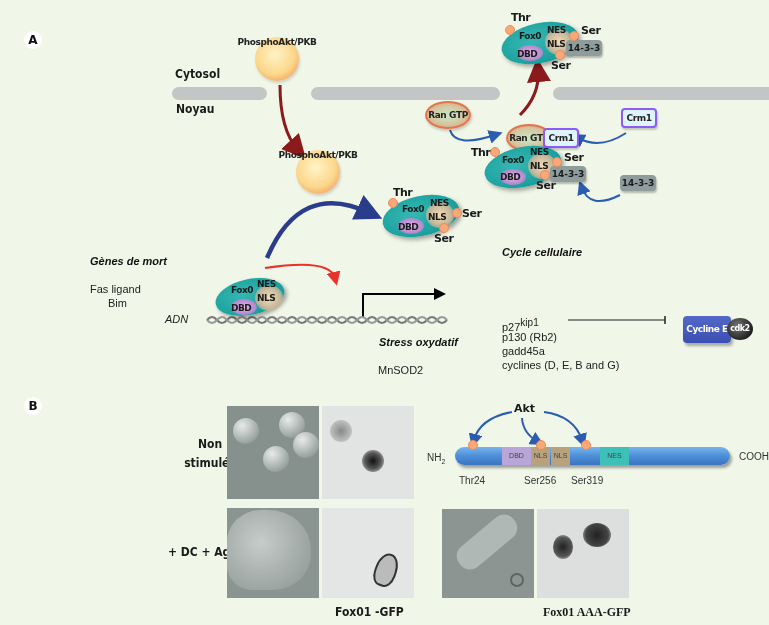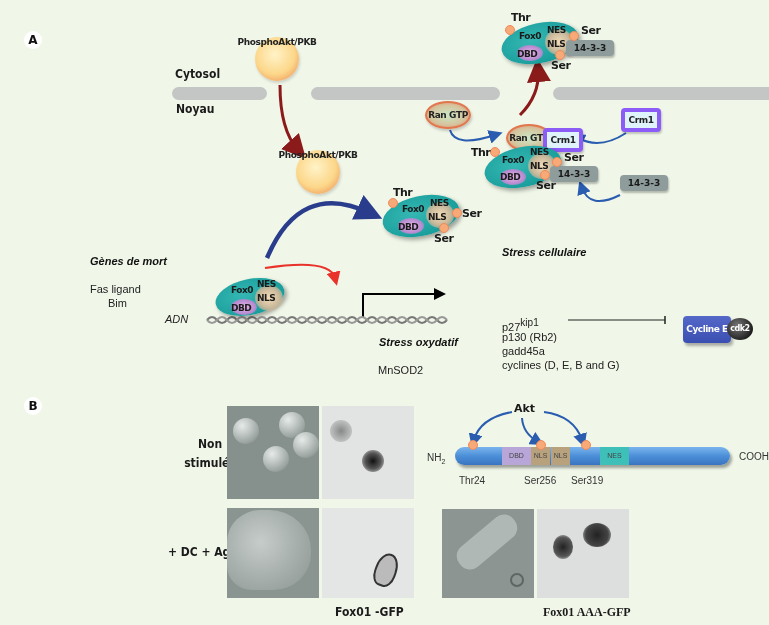--- a/index.html
+++ b/index.html
@@ -13,23 +13,23 @@
   .membrane { position:absolute; height:13px; background:#c4c6c6; border-radius:7px; }
   .akt { position:absolute; width:44px; height:44px; border-radius:50%;
          background:radial-gradient(circle at 45% 40%, #fff3c8 0%, #fcd78a 55%, #f1a868 80%, #e78a6a 100%);
          font:bold 9px "DejaVu Sans", sans-serif; letter-spacing:-0.4px; text-align:center; line-height:11px;
          display:flex; flex-direction:row; justify-content:center; color:#222; box-shadow:1px 2px 3px rgba(0,0,0,0.15);}
   .ran { position:absolute; width:42px; height:24px; border-radius:50%;
          background:radial-gradient(ellipse at 50% 50%, #c9e8c8 0%, #d6c39c 60%, #e07a55 100%);
          border:2px solid #e2764e; font:bold 9px "DejaVu Sans", sans-serif; letter-spacing:-0.4px;
          text-align:center; line-height:24px; color:#222; box-shadow:1px 2px 3px rgba(0,0,0,0.2);}
   .crm { position:absolute; width:32px; height:16px; border-radius:4px; background:#dff3fb;
-         border:4px solid #8b5cf6; font:bold 9px "DejaVu Sans", sans-serif; letter-spacing:-0.4px;
+         border:2px solid #8b5cf6; font:bold 9px "DejaVu Sans", sans-serif; letter-spacing:-0.4px;
          text-align:center; line-height:16px; color:#222; box-shadow:1px 2px 2px rgba(0,0,0,0.2);}
-  .p1433 { position:absolute; width:48px; height:16px; border-radius:4px; background:#8e9c9c;
+  .p1433 { position:absolute; width:36px; height:16px; border-radius:4px; background:#8e9c9c;
          font:bold 9px "DejaVu Sans", sans-serif; text-align:center; line-height:16px; color:#1a1a1a;
          box-shadow:1px 2px 2px rgba(0,0,0,0.25);}
   .fox { position:absolute; width:78px; height:40px; }
   .fox .body { position:absolute; left:0; top:0; width:78px; height:40px; border-radius:50%;
          background:radial-gradient(ellipse at 40% 40%, #35b8b3 0%, #1a9e9c 70%, #127a7c 100%);
          transform:rotate(-12deg); box-shadow:2px 3px 4px rgba(0,0,0,0.35); }
   .fox .dbd { position:absolute; left:16px; top:22px; width:26px; height:16px; border-radius:50%;
          background:radial-gradient(ellipse, #e4b8ea 0%, #b88ad0 60%, rgba(26,158,156,0) 100%); }
   .fox .nls-bg { position:absolute; left:44px; top:6px; width:28px; height:26px; border-radius:50%;
          background:radial-gradient(ellipse, #f3dcb8 0%, #c7b79a 55%, rgba(26,158,156,0) 100%); }
@@ -178,21 +178,21 @@
 </div>
 
 <div class="gene-h" style="left:90px;top:255px;">Gènes de mort</div>
 <div class="gene" style="left:90px;top:283px;">Fas ligand</div>
 <div class="gene" style="left:84px;top:297px;margin-left:24px;">Bim</div>
 <div class="gene" style="left:165px;top:313px;font-style:italic;">ADN</div>
 
 <div class="gene-h" style="left:379px;top:336px;">Stress oxydatif</div>
 <div class="gene" style="left:378px;top:364px;">MnSOD2</div>
 
-<div class="gene-h" style="left:502px;top:246px;">Stress cellulaire</div>
+<div class="gene-h" style="left:502px;top:246px;">Cycle cellulaire</div>
 <div class="gene" style="left:502px;top:316px;"><span>p27</span><sup style="font-size:10px;">kip1</sup></div>
 <div class="gene" style="left:502px;top:331px;">p130 (Rb2)</div>
 <div class="gene" style="left:502px;top:345px;">gadd45a</div>
 <div class="gene" style="left:502px;top:359px;">cyclines (D, E, B and G)</div>
 
 <div class="cycline">Cycline E</div>
 <div class="cdk">cdk2</div>
 
 <div class="abs cond" style="left:180px;top:435px;font-size:12px;width:60px;text-align:center;line-height:19px;">
   <div>Non</div>

